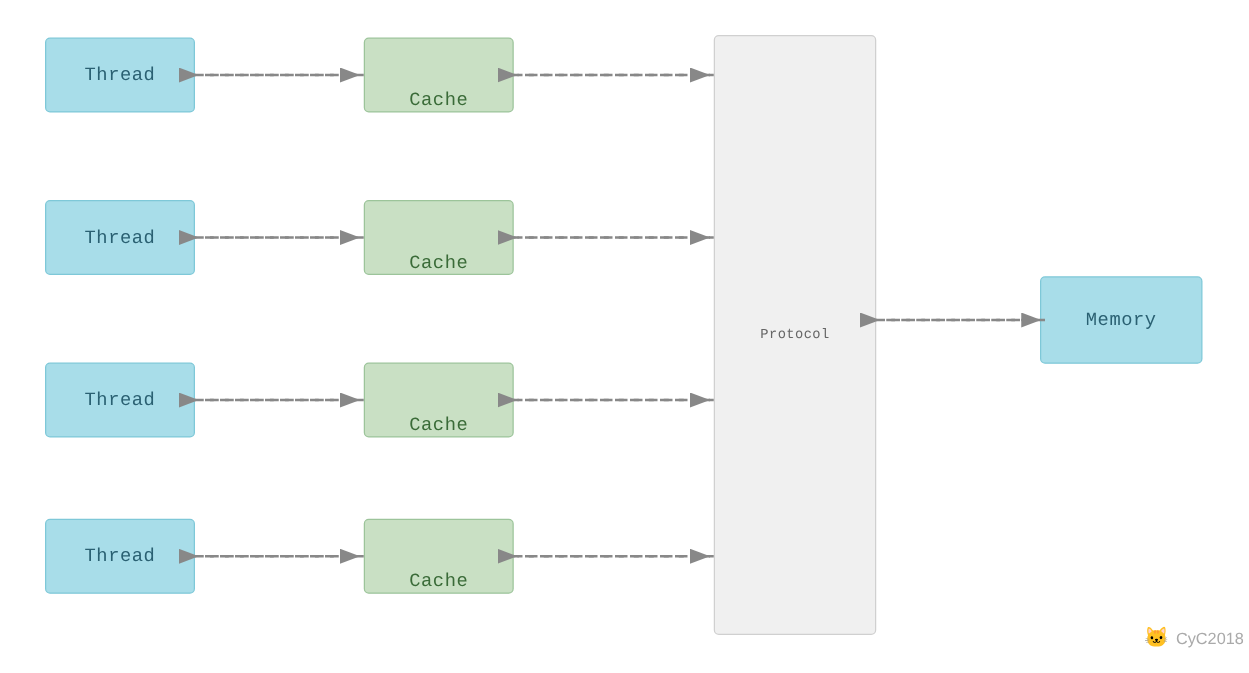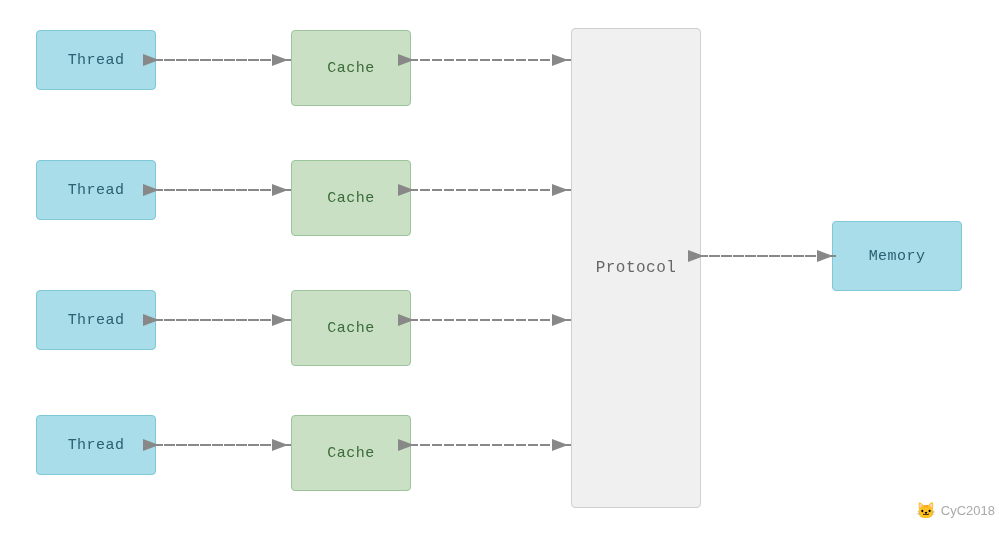--- a/index.html
+++ b/index.html
@@ -34,33 +34,34 @@
     .thread-box {
       width: 120px;
       height: 60px;
       background-color: #a8dde9;
       border-color: #7ec8d8;
       color: #2a6072;
     }
 
     .cache-box {
       width: 120px;
-      height: 76px;
+      height: 60px;
       background-color: #c9e0c4;
       border-color: #9cc49a;
       color: #3a6b38;
+      align-items: flex-end;
     }
 
     .protocol-box {
       width: 130px;
       height: 480px;
       background-color: #f0f0f0;
       border-color: #d0d0d0;
       color: #666666;
-      font-size: 16px;
+      font-size: 11px;
       writing-mode: horizontal-tb;
     }
 
     .memory-box {
       width: 130px;
       height: 70px;
       background-color: #a8dde9;
       border-color: #7ec8d8;
       color: #2a6072;
     }

